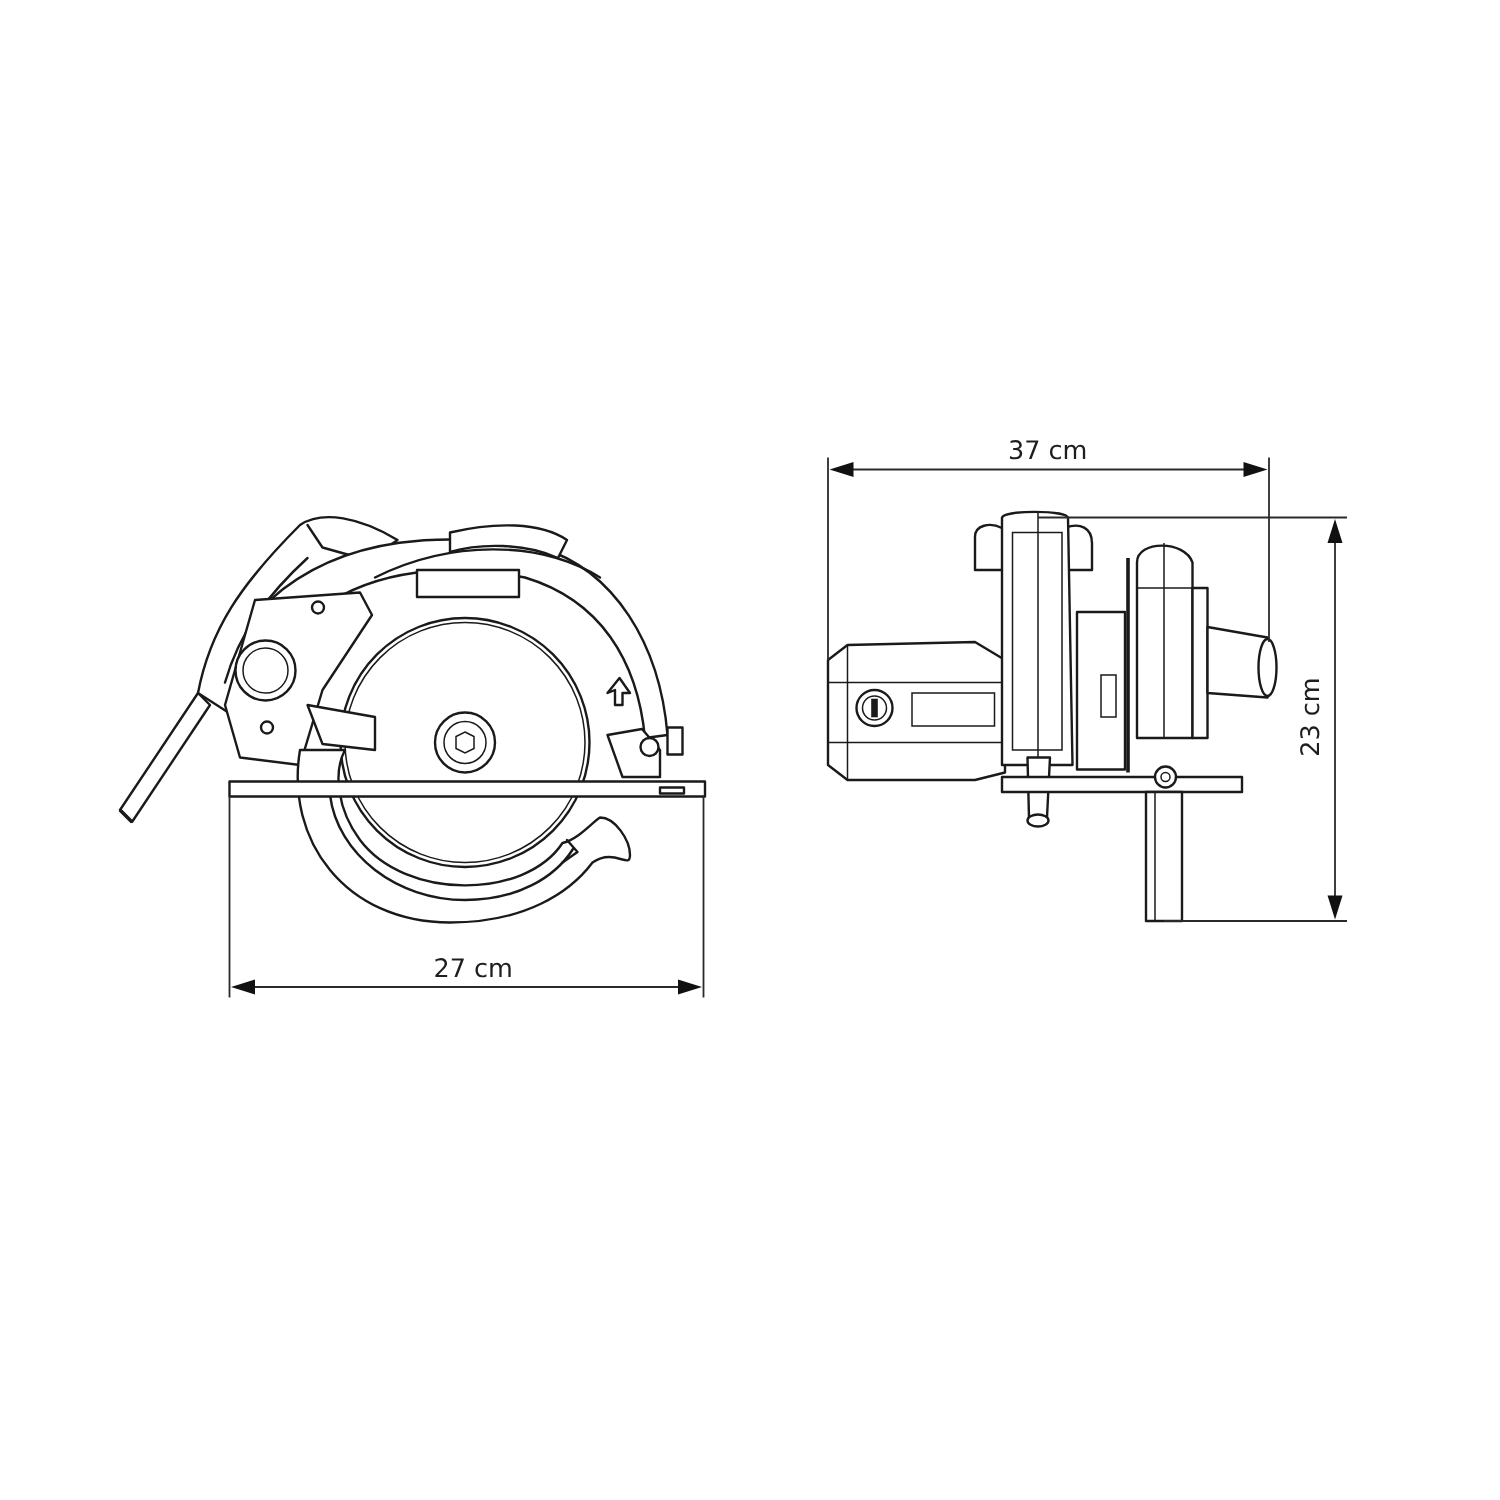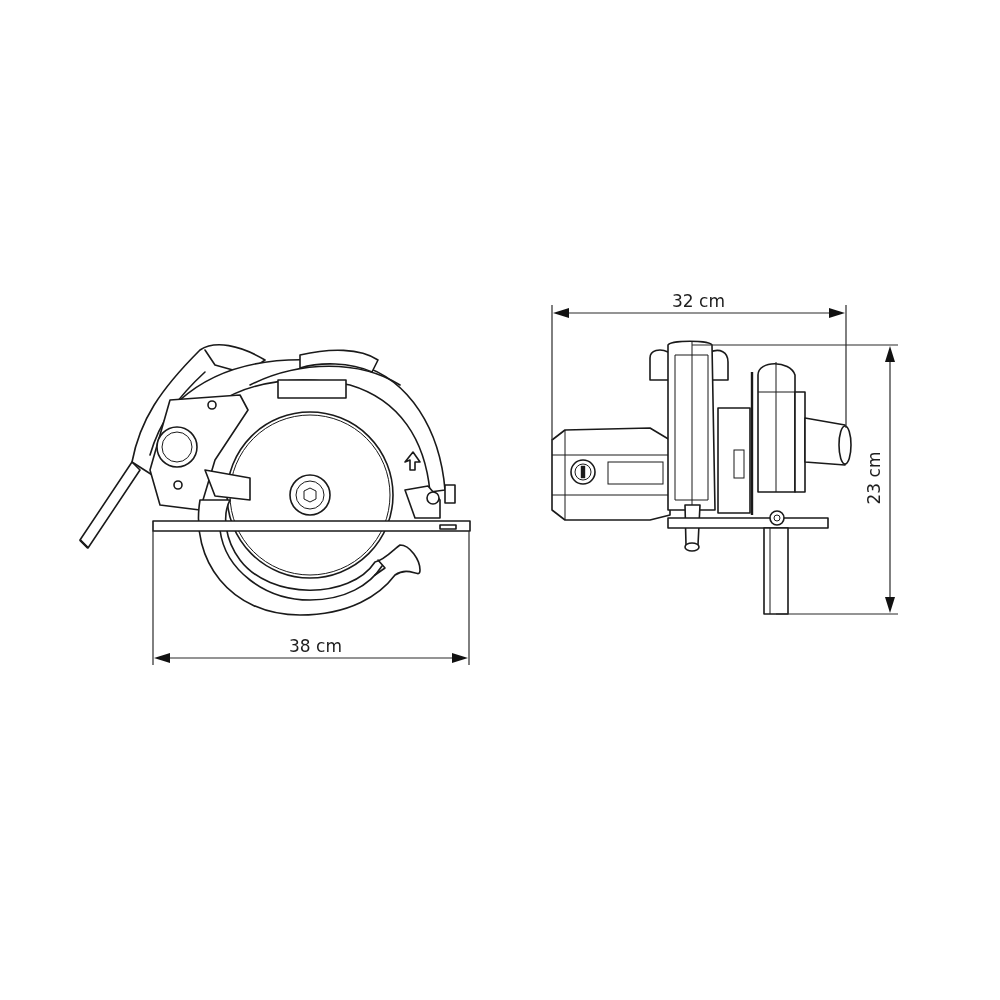--- a/index.html
+++ b/index.html
@@ -153,16 +153,16 @@
 
     <g>
       <line class="dim" x1="692" y1="345" x2="898" y2="345"></line>
       <line class="dim" x1="776" y1="614" x2="898" y2="614"></line>
       <line class="dim" x1="890" y1="350" x2="890" y2="609"></line>
       <polygon class="arrow" points="890,346 885,362 895,362"></polygon>
       <polygon class="arrow" points="890,613 885,597 895,597"></polygon>
     </g>
   </svg>
 
-  <div class="dim-label" style="left:289px; top:636px;">38 cm</div>
-  <div class="dim-label" style="left:672px; top:291px;">32 cm</div>
+  <div class="dim-label" style="left:289px; top:636px;">27 cm</div>
+  <div class="dim-label" style="left:672px; top:291px;">37 cm</div>
   <div class="dim-label" style="left:848px; top:468px; transform:rotate(-90deg); transform-origin:center;">23 cm</div>
 </div>
 
 </body></html>

